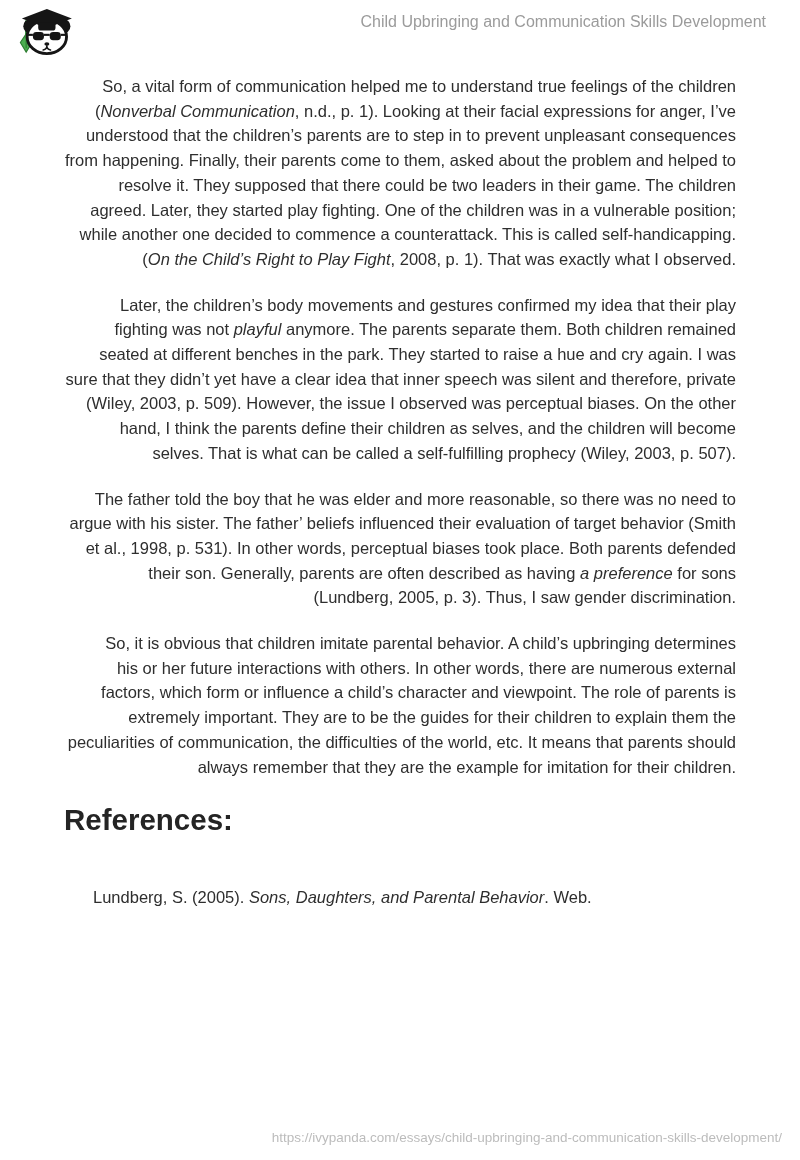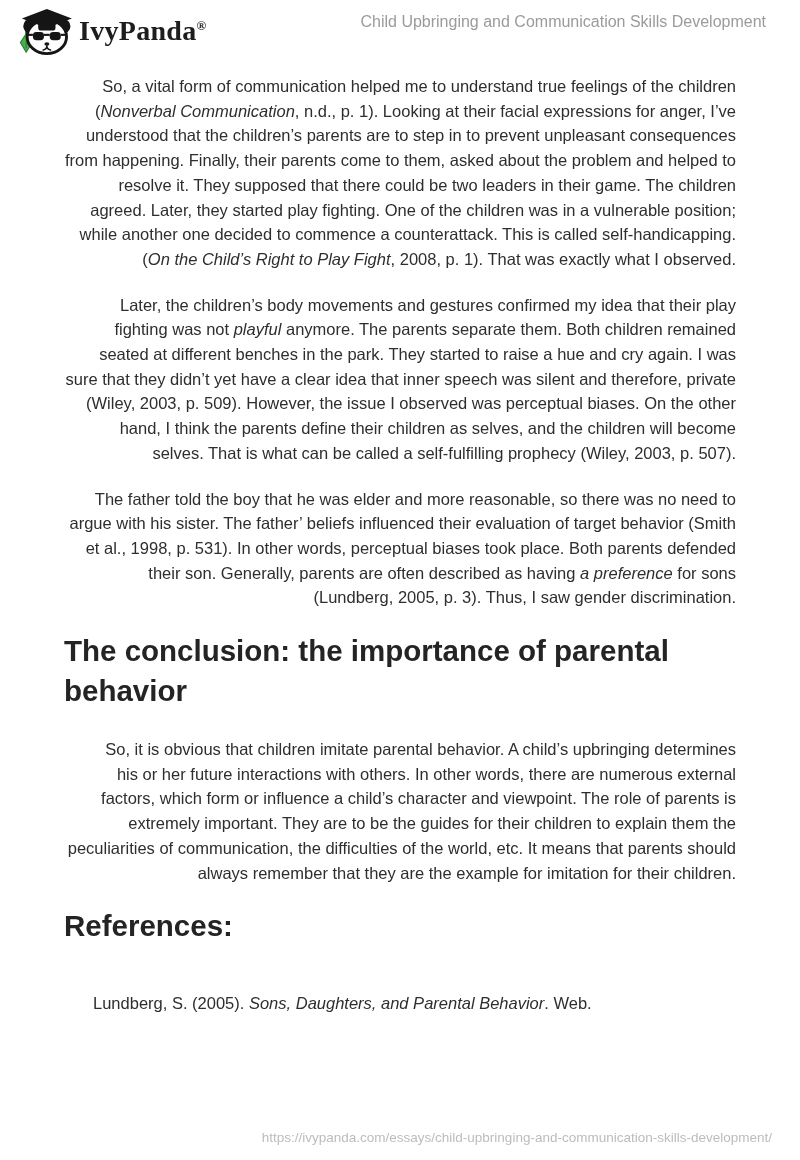--- a/index.html
+++ b/index.html
@@ -28,21 +28,21 @@
   p.body-para em, p.ref-item em { font-style: italic; }
   h2.section-heading {
     font-size: 29.5px; line-height: 40px; font-weight: 700;
     color: #242424; margin: 8px 0 26px 0;
   }
   h2.refs-heading { margin-bottom: 45px; }
   p.ref-item {
     font-size: 16.5px; line-height: 24.7px; color: #2e2e2e;
     text-indent: 29px; margin-bottom: 20px; margin-top: 12px;
   }
-  .footer { position: absolute; right: 28px; bottom: 14px; }
+  .footer { position: absolute; right: 18px; bottom: 14px; }
   .footer-url { font-size: 13.5px; color: #bcbcbc; text-decoration: none; }
 </style>
 </head>
 <body>
 
 <div class="header">
   <div class="logo">
     <svg class="logo-mark" viewBox="0 0 60 52" xmlns="http://www.w3.org/2000/svg" aria-hidden="true">
 
       <line x1="12.5" y1="15" x2="12.5" y2="33" stroke="#3e9142" stroke-width="2.4"></line>
@@ -60,31 +60,29 @@
 
       <rect x="19.5" y="27" width="11.5" height="8.5" rx="3.5" fill="#151515"></rect>
       <rect x="37" y="27" width="11.5" height="8.5" rx="3.5" fill="#151515"></rect>
       <line x1="31" y1="30" x2="37" y2="30" stroke="#151515" stroke-width="2.2"></line>
       <line x1="14" y1="30" x2="19.5" y2="30" stroke="#151515" stroke-width="2.2"></line>
       <line x1="48.5" y1="30" x2="54" y2="30" stroke="#151515" stroke-width="2.2"></line>
 
       <ellipse cx="34" cy="39.5" rx="2.6" ry="1.9" fill="#151515"></ellipse>
       <path d="M34 41.3 q0.2 3.4 -3.8 4.4 M34 41.3 q-0.2 3.4 3.8 4.4" fill="none" stroke="#151515" stroke-width="1.6" stroke-linecap="round"></path>
     </svg>
-    <div class="logo-text"><span>IvyPanda</span><sup>®</sup></div>
   </div>
   <div class="doc-title">Child Upbringing and Communication Skills Development</div>
 </div>
 
 <div class="content">
   <p class="body-para"><span>So, a vital form of communication helped me to understand true feelings of the children (</span><em>Nonverbal Communication</em><span>, n.d., p. 1). Looking at their facial expressions for anger, I’ve understood that the children’s parents are to step in to prevent unpleasant consequences from happening. Finally, their parents come to them, asked about the problem and helped to resolve it. They supposed that there could be two leaders in their game. The children agreed. Later, they started play fighting. One of the children was in a vulnerable position; while another one decided to commence a counterattack. This is called self-handicapping. (</span><em>On the Child’s Right to Play Fight</em><span>, 2008, p. 1). That was exactly what I observed.</span></p>
   <p class="body-para"><span>Later, the children’s body movements and gestures confirmed my idea that their play fighting was not </span><em>playful</em><span> anymore. The parents separate them. Both children remained seated at different benches in the park. They started to raise a hue and cry again. I was sure that they didn’t yet have a clear idea that inner speech was silent and therefore, private (Wiley, 2003, p. 509). However, the issue I observed was perceptual biases. On the other hand, I think the parents define their children as selves, and the children will become selves. That is what can be called a self-fulfilling prophecy (Wiley, 2003, p. 507).</span></p>
   <p class="body-para"><span>The father told the boy that he was elder and more reasonable, so there was no need to argue with his sister. The father’ beliefs influenced their evaluation of target behavior (Smith et al., 1998, p. 531). In other words, perceptual biases took place. Both parents defended their son. Generally, parents are often described as having </span><em>a preference</em><span> for sons (Lundberg, 2005, p. 3). Thus, I saw gender discrimination.</span></p>
 
-  <h2 class="section-heading">The conclusion: the importance of parental behavior</h2>
 
   <p class="body-para"><span>So, it is obvious that children imitate parental behavior. A child’s upbringing determines his or her future interactions with others. In other words, there are numerous external factors, which form or influence a child’s character and viewpoint. The role of parents is extremely important. They are to be the guides for their children to explain them the peculiarities of communication, the difficulties of the world, etc. It means that parents should always remember that they are the example for imitation for their children.</span></p>
 
   <h2 class="section-heading refs-heading">References:</h2>
 
   <p class="ref-item"><span>Lundberg, S. (2005). </span><em>Sons, Daughters, and Parental Behavior</em><span>. Web.</span></p>
 </div>
 
 <div class="footer">
   <a class="footer-url" href="#">https://ivypanda.com/essays/child-upbringing-and-communication-skills-development/</a>

